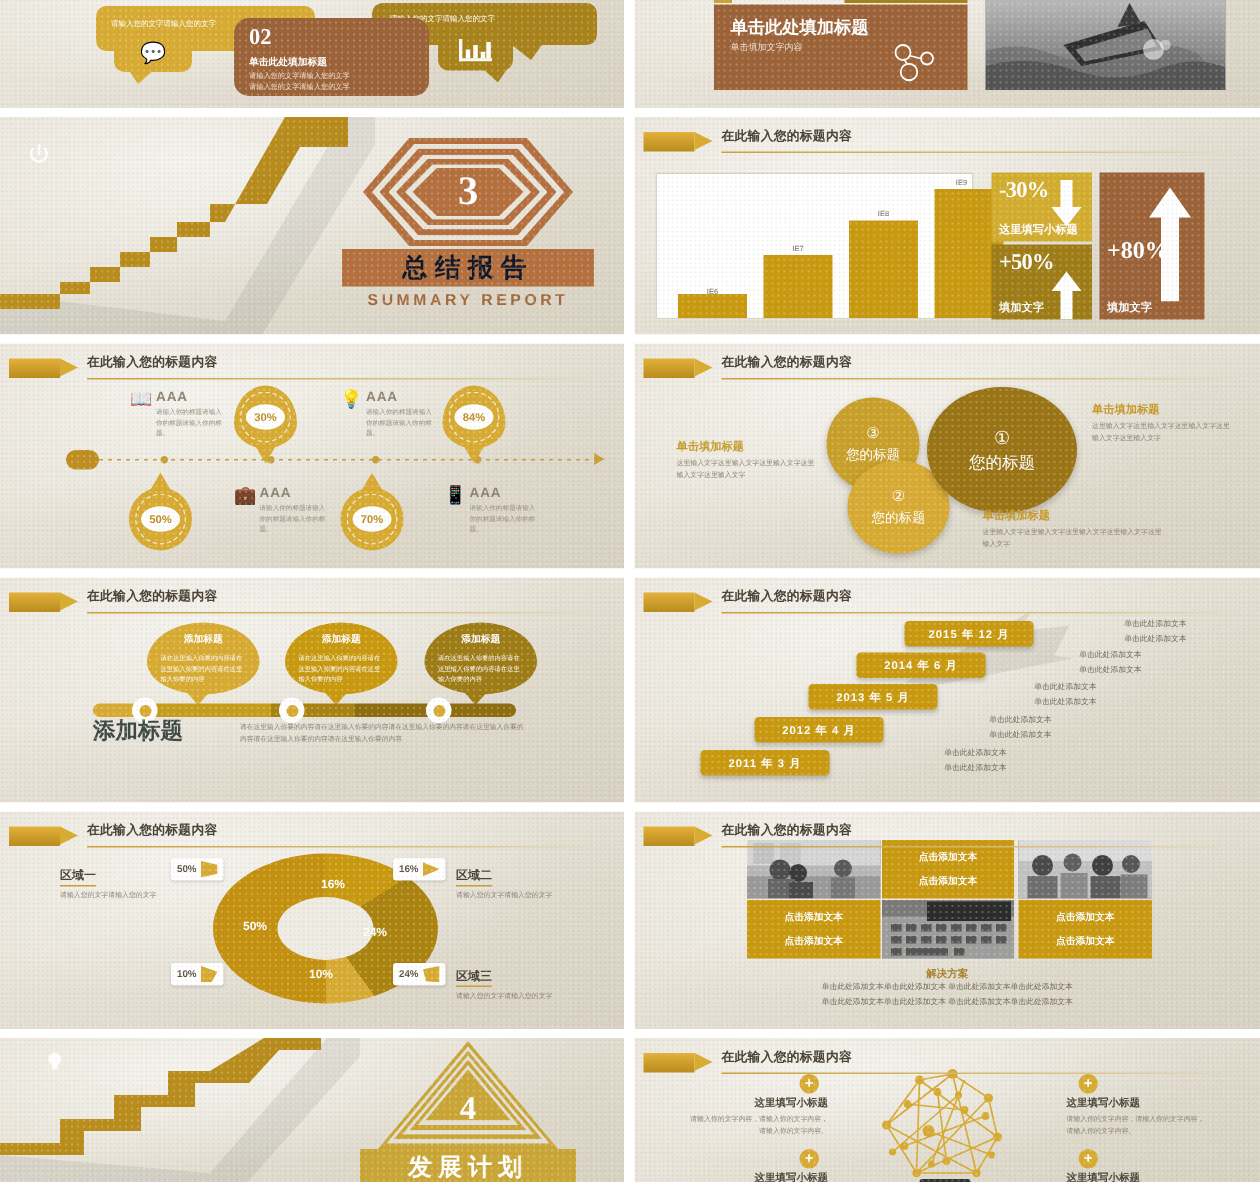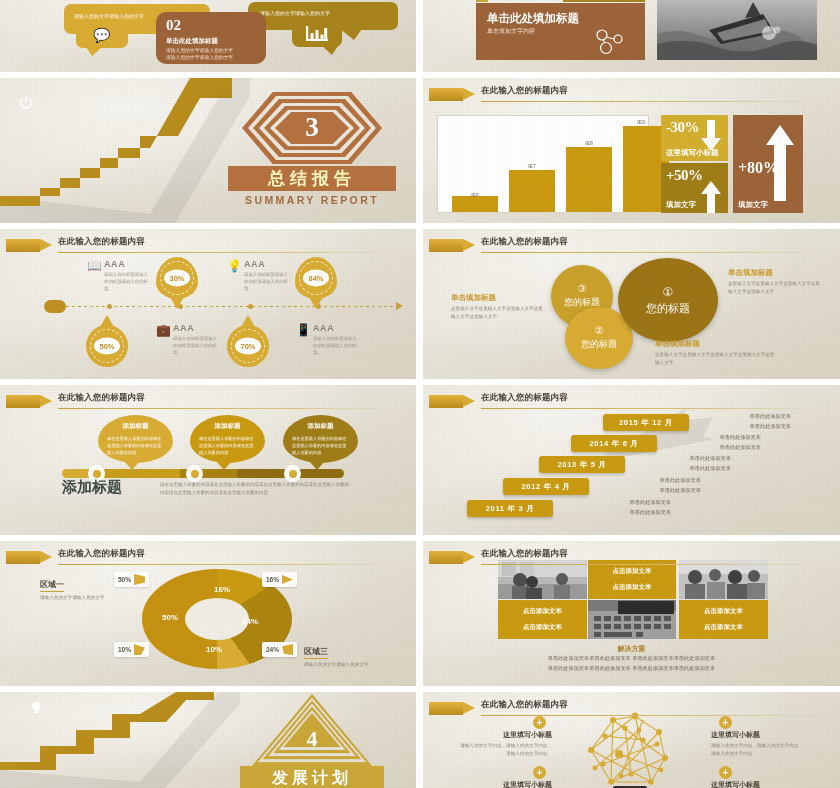--- a/index.html
+++ b/index.html
@@ -65,21 +65,21 @@
     transform:translate(-50%,-50%);
     clip-path:polygon(22% 0,78% 0,100% 50%,78% 100%,22% 100%,0 50%);
     background:#b5703f;
   }
   .hexring.inner{ background:#e9e5da; }
   .num3{
     position:absolute;left:50%;top:50%;transform:translate(-50%,-52%);
     color:#ffffff;font-size:27px;font-weight:bold;font-family:"Liberation Serif",serif;
   }
   .sumbar{
-    position:absolute;background:#b5703f;color:#fef9c3;
+    position:absolute;background:#b5703f;color:#0f172a;
     display:flex;align-items:center;justify-content:center;
     font-size:17px;font-weight:bold;letter-spacing:5px;
   }
   .sumsub{
     position:absolute;text-align:center;color:#a36a3e;
     font-size:10.5px;letter-spacing:2.4px;font-weight:bold;
   }
 
   
   .chartbox{ position:absolute;background:#fff;border:1px solid #d9d4c6; }
@@ -219,21 +219,21 @@
         <rect x="0" y="0" width="2.2" height="15" fill="#fff"></rect>
         <rect x="0" y="12.8" width="22" height="2.2" fill="#fff"></rect>
         <rect x="4.5" y="7" width="3" height="5.8" fill="#fff"></rect>
         <rect x="9.5" y="4" width="3" height="8.8" fill="#fff"></rect>
         <rect x="14.5" y="8.5" width="3" height="4.3" fill="#fff"></rect>
         <rect x="18.2" y="2" width="3" height="10.8" fill="#fff"></rect>
       </svg>
       <div class="tail" style="left:30px;bottom:-8px;border-left:10px solid transparent;border-right:6px solid transparent;border-top:9px solid #a8821a;"></div>
     </div>
 
-    <div class="bub" style="left:156px;top:40px;width:110px;height:52px;background:#9c6238;border-radius:10px;">
+    <div class="bub" style="left:156px;top:40px;width:130px;height:52px;background:#9c6238;border-radius:10px;">
       <div style="position:absolute;left:10px;top:5px;font-size:15px;font-weight:bold;color:#fff;font-family:'Liberation Serif',serif;">02</div>
       <div style="position:absolute;left:10px;top:25px;font-size:6.5px;font-weight:bold;color:#fff;">单击此处填加标题</div>
       <div style="position:absolute;left:10px;top:35px;font-size:4.8px;color:#f0dfd2;">请输入您的文字请输入您的文字</div>
       <div style="position:absolute;left:10px;top:42px;font-size:4.8px;color:#f0dfd2;">请输入您的文字请输入您的文字</div>
     </div>
   </div>
 
   <div class="slide" style="left:423px;top:-28px;width:417px;height:100px;">
     <div style="position:absolute;left:53px;top:24px;width:12px;height:6px;background:#c9a636;"></div>
     <div style="position:absolute;left:140px;top:24px;width:82px;height:6px;background:#a8821a;"></div>
@@ -547,20 +547,24 @@
       <div class="dlbl" style="left:100px;top:48px;">24%</div>
       <div class="dlbl" style="left:64px;top:76px;">10%</div>
     </div>
     <div class="zone" style="left:40px;top:32px;">
       <div class="zh">区域一</div>
       <div class="zb">请输入您的文字请输入您的文字</div>
     </div>
     <div class="chip" style="left:114px;top:31px;">
       <span>50%</span>
       <i class="wedge" style="clip-path:polygon(0 0,100% 22%,100% 78%,0 100%);"></i>
+    </div>
+    <div class="zone" style="left:304px;top:32px;">
+      <div class="zh">区域二</div>
+      <div class="zb">请输入您的文字请输入您的文字</div>
     </div>
     <div class="chip" style="left:262px;top:31px;">
       <span>16%</span>
       <i class="wedge" style="clip-path:polygon(0 8%,100% 50%,0 92%);"></i>
     </div>
     <div class="chip" style="left:114px;top:101px;">
       <span>10%</span>
       <i class="wedge" style="clip-path:polygon(0 0,100% 35%,62% 100%,0 100%);"></i>
     </div>
     <div class="zone" style="left:304px;top:99px;">

